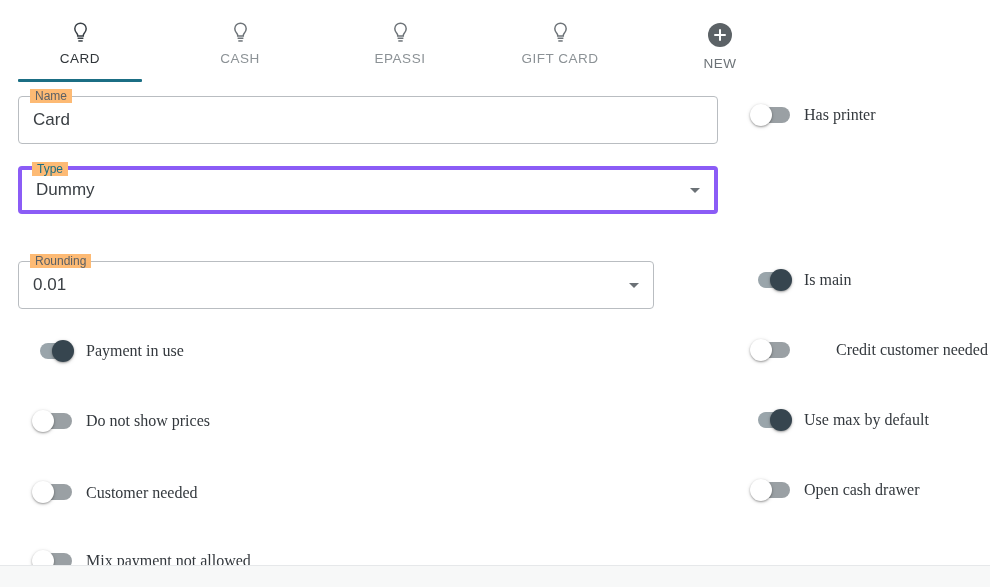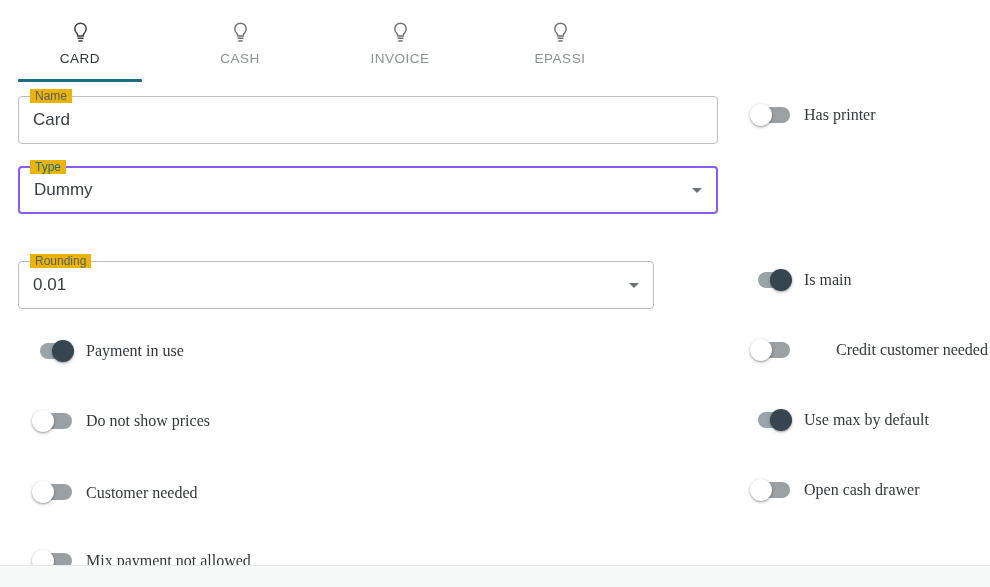--- a/index.html
+++ b/index.html
@@ -133,27 +133,27 @@
     height: 48px;
     box-sizing: border-box;
     border: 1px solid #b9bdc1;
     border-radius: 4px;
     background: #ffffff;
     display: flex;
     align-items: center;
     padding: 0 14px;
   }
   .field.focused {
-    border: 2px solid #8b5cf6;
+    border: 4px solid #8b5cf6;
   }
   .field .legend {
     position: absolute;
     top: -8px;
     left: 11px;
-    background: #eab308;
+    background: #fdba74;
     padding: 0 5px;
     font-size: 12px;
     line-height: 14px;
     color: #5a6066;
     white-space: nowrap;
   }
   .field.focused .legend {
     color: #1b6e84;
     left: 10px;
   }
@@ -263,45 +263,52 @@
       <svg width="17" height="22" viewBox="0 0 17 22" aria-hidden="true">
         <path d="M8.5 1.2C5.3 1.2 2.8 3.7 2.8 6.8c0 2.1 1.1 3.6 2.1 4.8.5.6.8 1.1.8 1.7v.6h5.6v-.6c0-.6.3-1.1.8-1.7 1-1.2 2.1-2.7 2.1-4.8 0-3.1-2.5-5.6-5.7-5.6z" fill="none" stroke="#6e7479" stroke-width="1.5"></path>
         <rect x="5.6" y="15.5" width="5.8" height="1.5" fill="#6e7479"></rect>
         <rect x="6.3" y="18.2" width="4.4" height="1.5" fill="#6e7479"></rect>
       </svg>
     </span>
     <span class="tab-label">CASH</span>
 
   </div>
 
-  <div class="tab">
-    <span class="tab-icon">
-      <svg width="17" height="22" viewBox="0 0 17 22" aria-hidden="true">
-        <path d="M8.5 1.2C5.3 1.2 2.8 3.7 2.8 6.8c0 2.1 1.1 3.6 2.1 4.8.5.6.8 1.1.8 1.7v.6h5.6v-.6c0-.6.3-1.1.8-1.7 1-1.2 2.1-2.7 2.1-4.8 0-3.1-2.5-5.6-5.7-5.6z" fill="none" stroke="#6e7479" stroke-width="1.5"></path>
-        <rect x="5.6" y="15.5" width="5.8" height="1.5" fill="#6e7479"></rect>
-        <rect x="6.3" y="18.2" width="4.4" height="1.5" fill="#6e7479"></rect>
-      </svg>
-    </span>
-    <span class="tab-label">INVOICE</span>
-
-  </div>
 
   <div class="tab">
     <span class="tab-icon">
       <svg width="17" height="22" viewBox="0 0 17 22" aria-hidden="true">
         <path d="M8.5 1.2C5.3 1.2 2.8 3.7 2.8 6.8c0 2.1 1.1 3.6 2.1 4.8.5.6.8 1.1.8 1.7v.6h5.6v-.6c0-.6.3-1.1.8-1.7 1-1.2 2.1-2.7 2.1-4.8 0-3.1-2.5-5.6-5.7-5.6z" fill="none" stroke="#6e7479" stroke-width="1.5"></path>
         <rect x="5.6" y="15.5" width="5.8" height="1.5" fill="#6e7479"></rect>
         <rect x="6.3" y="18.2" width="4.4" height="1.5" fill="#6e7479"></rect>
       </svg>
     </span>
     <span class="tab-label">EPASSI</span>
 
   </div>
 
-
+  <div class="tab">
+    <span class="tab-icon">
+      <svg width="17" height="22" viewBox="0 0 17 22" aria-hidden="true">
+        <path d="M8.5 1.2C5.3 1.2 2.8 3.7 2.8 6.8c0 2.1 1.1 3.6 2.1 4.8.5.6.8 1.1.8 1.7v.6h5.6v-.6c0-.6.3-1.1.8-1.7 1-1.2 2.1-2.7 2.1-4.8 0-3.1-2.5-5.6-5.7-5.6z" fill="none" stroke="#6e7479" stroke-width="1.5"></path>
+        <rect x="5.6" y="15.5" width="5.8" height="1.5" fill="#6e7479"></rect>
+        <rect x="6.3" y="18.2" width="4.4" height="1.5" fill="#6e7479"></rect>
+      </svg>
+    </span>
+    <span class="tab-label">GIFT CARD</span>
+
+  </div>
+
+  <div class="tab tab-new">
+    <span class="tab-icon">
+      <span class="plus-circle"></span>
+    </span>
+    <span class="tab-label">NEW</span>
+
+  </div>
 
 </div>
 
 <div class="content">
 
   <div class="col-left">
 
     <div class="field-wrap-name">
       <div class="field">
         <span class="legend">Name</span>

